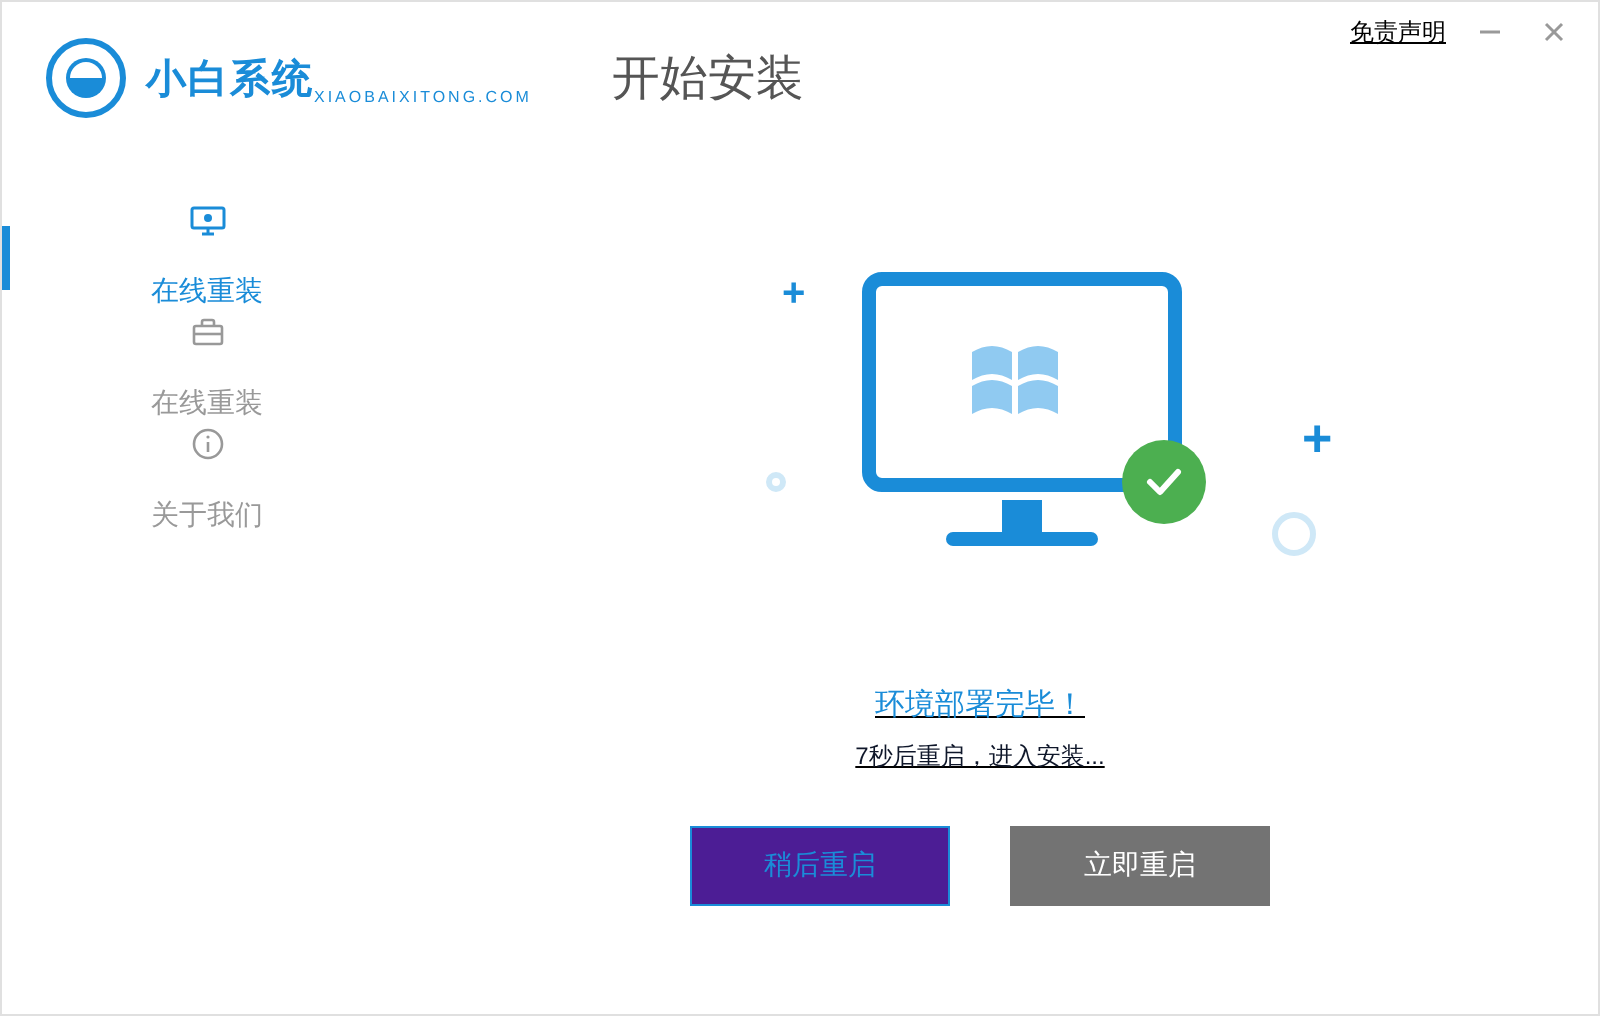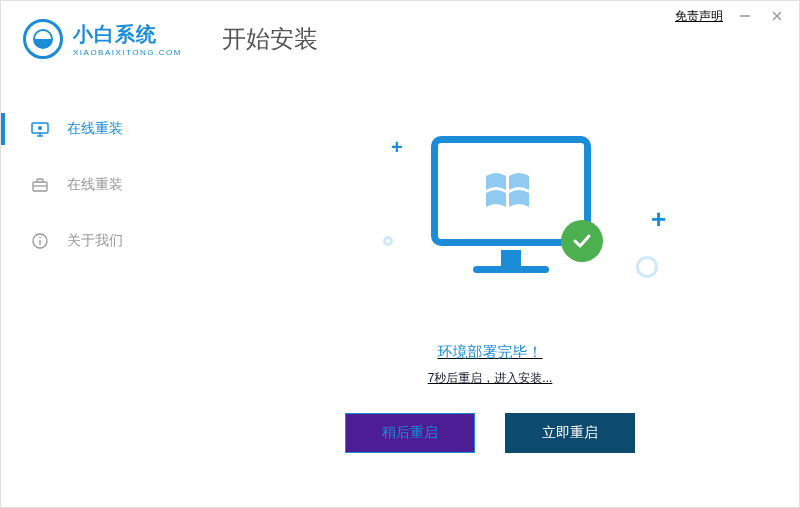--- a/index.html
+++ b/index.html
@@ -55,21 +55,21 @@
     }
     .logo-inner::before {
       content: "";
       position: absolute;
       width: 16px; height: 8px;
       background: #fff;
       border-radius: 8px 8px 0 0;
       top: 2px; left: 2px;
     }
     .brand-text {
-      display: flex; flex-direction: column;
+      display: flex; flex-direction: row; align-items: flex-end;
     }
     .brand-name {
       font-size: 20px;
       color: #1a8cd8;
       font-weight: bold;
       letter-spacing: 1px;
     }
     .brand-sub {
       font-size: 8px;
       color: #1a8cd8;
@@ -88,20 +88,21 @@
     .sidebar-item {
       height: 56px;
       display: flex;
       align-items: center;
       padding-left: 30px;
       gap: 18px;
       cursor: pointer;
       position: relative;
       color: #999;
       font-size: 14px;
+      flex-direction: column;
     }
     .sidebar-item.active {
       color: #1a8cd8;
     }
     .sidebar-item.active::before {
       content: "";
       position: absolute;
       left: 0; top: 12px;
       width: 4px; height: 32px;
       background: #1a8cd8;
@@ -195,21 +196,21 @@
       display: flex; align-items: center; justify-content: center;
       font-size: 14px;
       cursor: pointer;
     }
     .btn-outline {
       border: 1px solid #1a8cd8;
       color: #1a8cd8;
       background: #4c1d95;
     }
     .btn-primary {
-      background: #0c4a6e;
+      background: #737373;
       color: #fff;
       border: none;
       text-align: right;
     }
   </style>
 </head>
 <body>
 
 <div class="titlebar">
   <span class="disclaimer-link">免责声明</span>

